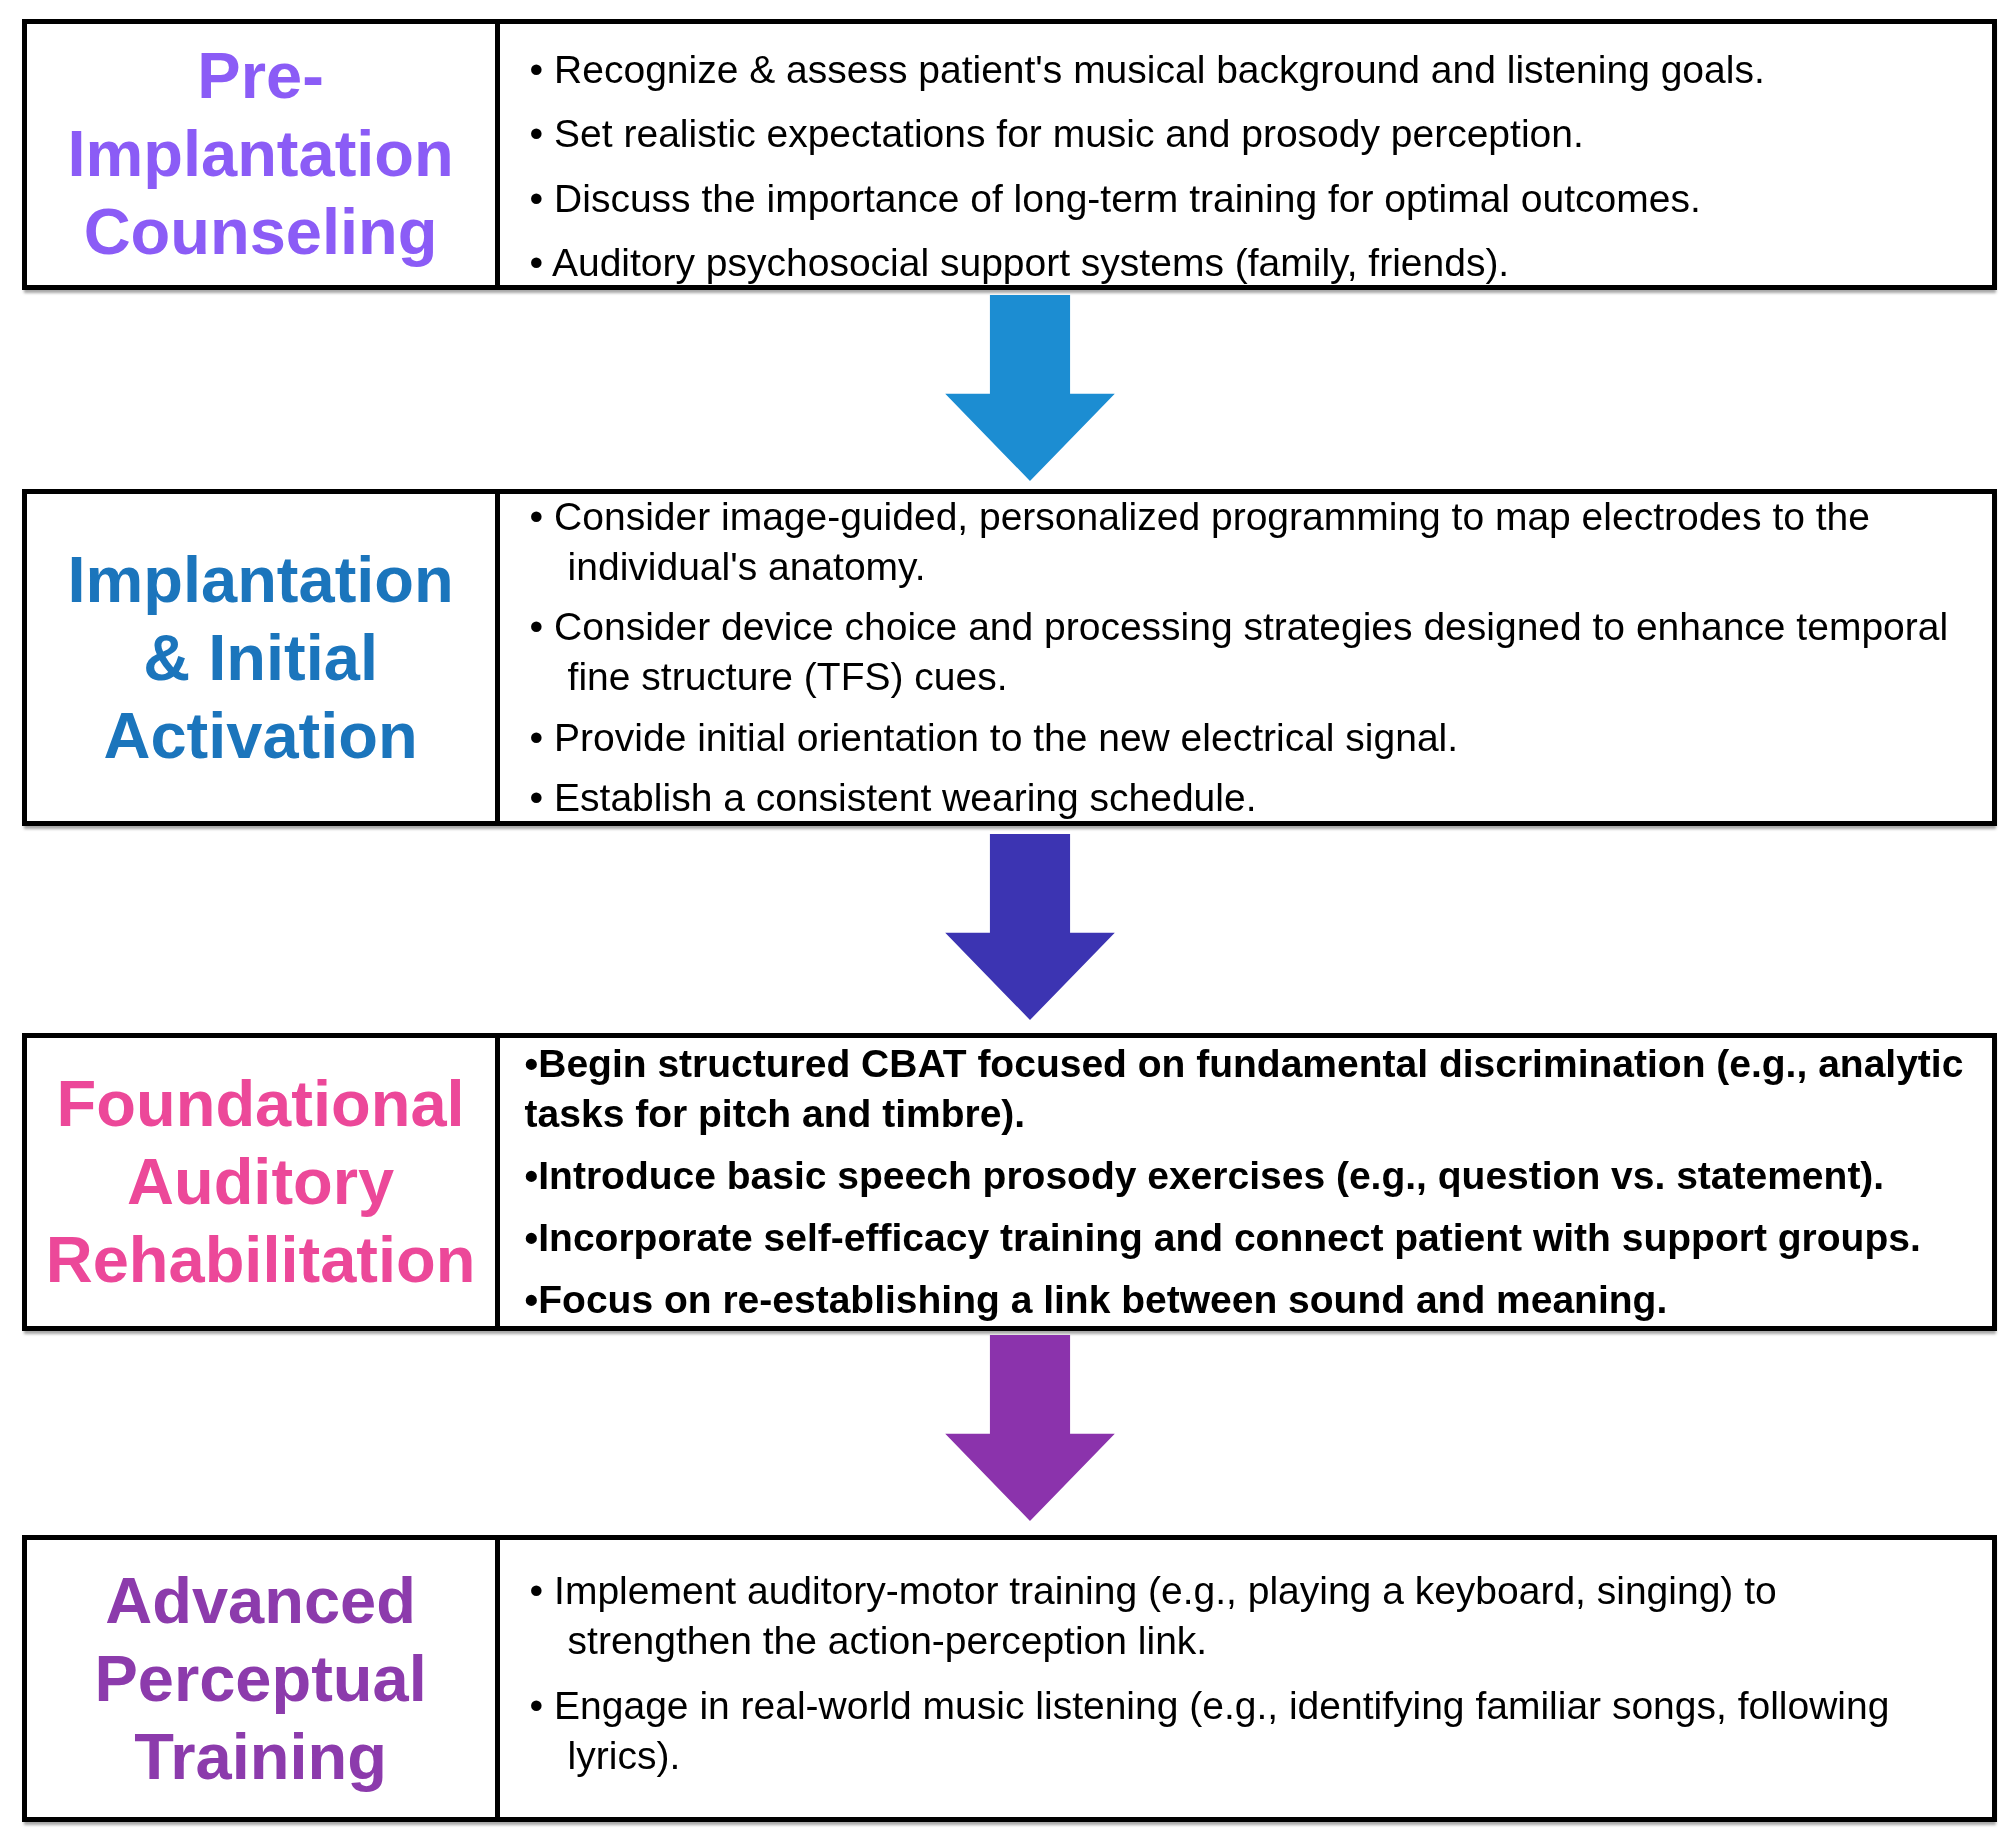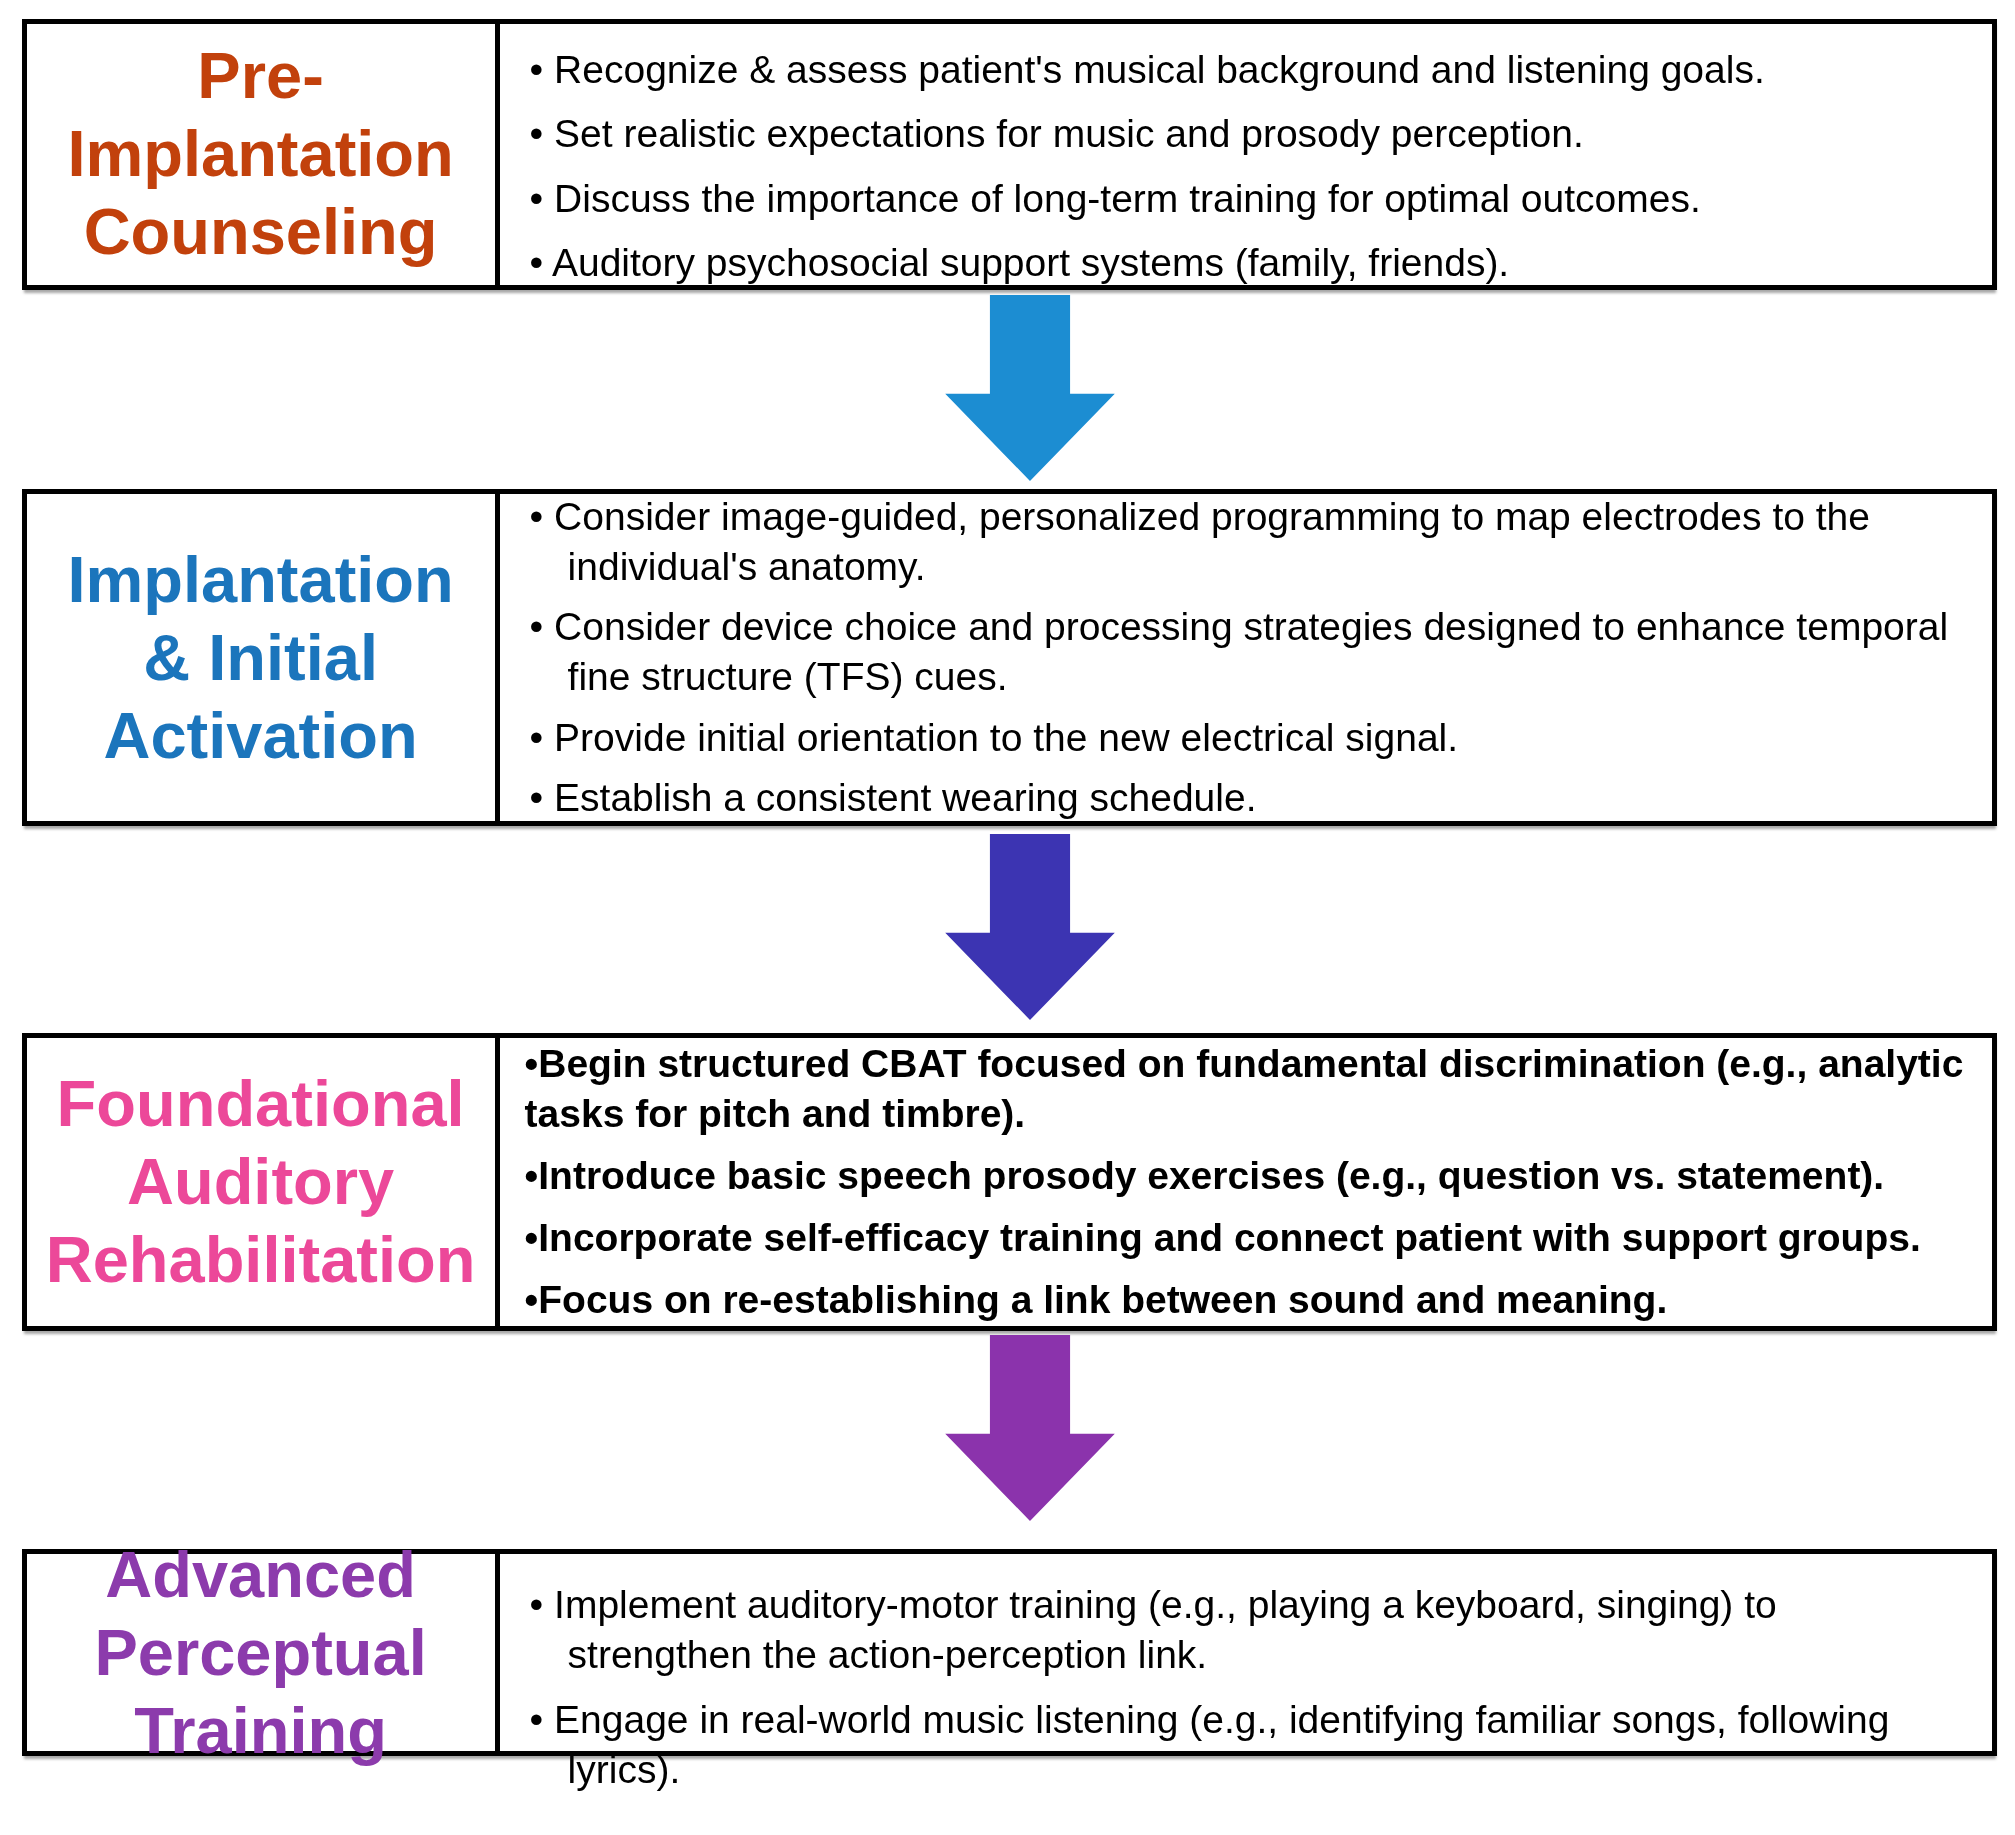--- a/index.html
+++ b/index.html
@@ -71,30 +71,30 @@
     height: 186px;
   }
   .arrow svg { display: block; width: 100%; height: 100%; }
 
   #stage-1 { top: 18.5px;   height: 271px; }
   #arrow-1 { top: 295px; }
   #stage-2 { top: 489px;  height: 337px; }
   #arrow-2 { top: 834px; }
   #stage-3 { top: 1033px; height: 298px; }
   #arrow-3 { top: 1335px; }
-  #stage-4 { top: 1535px; height: 207px; margin-top: 14px; }
+  #stage-4 { top: 1535px; height: 287px; }
 </style>
 </head>
 <body>
 
 <div class="canvas">
 
   <div class="stage" id="stage-1">
     <div class="title-cell">
-      <div class="stage-title" style="color: #c2410c;">Pre-
+      <div class="stage-title" style="color: #8b5cf6;">Pre-
 Implantation
 Counseling</div>
     </div>
     <div class="content-cell content-s1">
       <p class="bullet">• Recognize &amp; assess patient's musical background and listening goals.</p>
       <p class="bullet">• Set realistic expectations for music and prosody perception.</p>
       <p class="bullet">• Discuss the importance of long-term training for optimal outcomes.</p>
       <p class="bullet">• Auditory psychosocial support systems (family, friends).</p>
     </div>
   </div>

